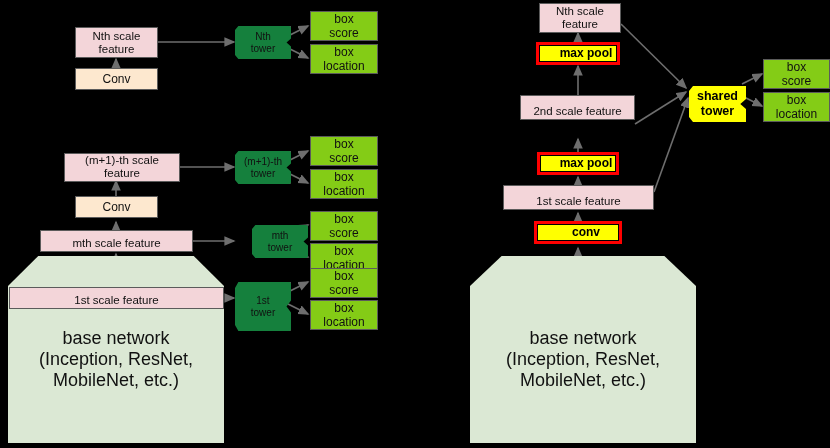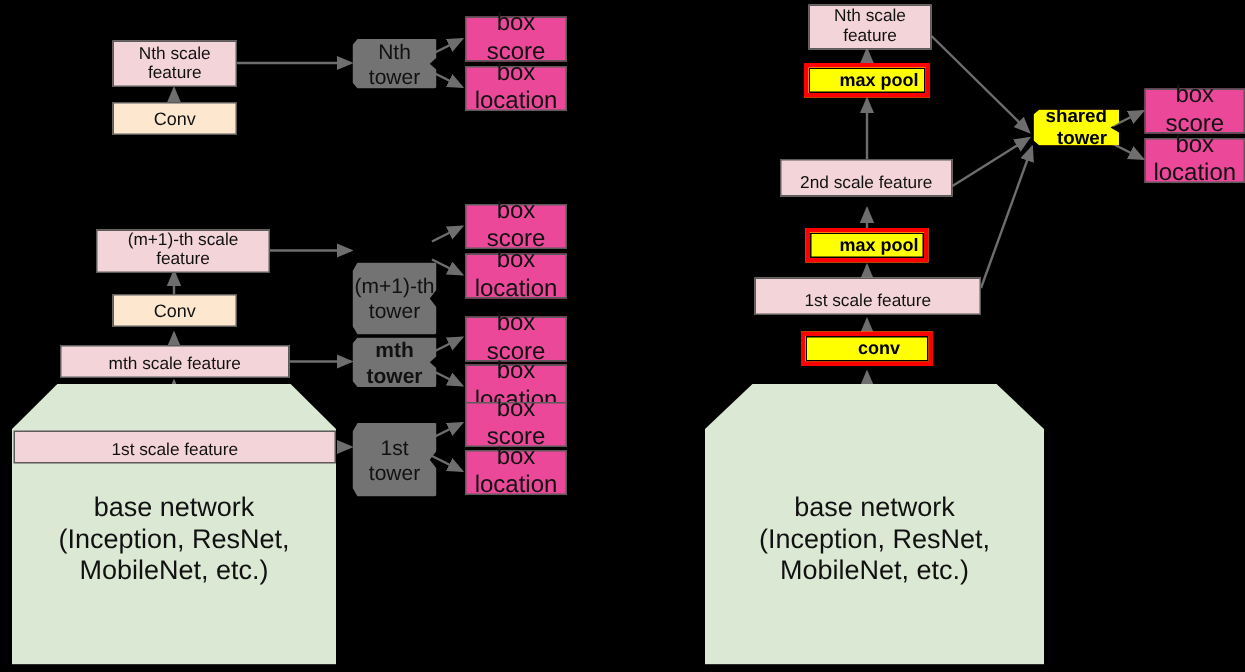--- a/index.html
+++ b/index.html
@@ -24,36 +24,36 @@
   }
   
   .conv{
     background:#fde8cf;
     border:1.4px solid #5b5b5b;
     color:#111;
     font-size:12px;
   }
   
   .tower{
-    background:#737373;
-    color:#111;
-    font-size:14px;
+    background:#15803d;
+    color:#111;
+    font-size:10px;
     border:none;
     filter:drop-shadow(0.8px 0 0 #5b5b5b) drop-shadow(-0.8px 0 0 #5b5b5b)
            drop-shadow(0 0.8px 0 #5b5b5b) drop-shadow(0 -0.8px 0 #5b5b5b);
     -webkit-clip-path:polygon(6% 0,92% 0,100% 0,100% 38%,92% 50%,100% 62%,100% 100%,6% 100%,0 88%,0 12%);
     clip-path:polygon(6% 0,92% 0,100% 0,100% 38%,92% 50%,100% 62%,100% 100%,6% 100%,0 88%,0 12%);
     border-radius:2px;
   }
   
   .outbox{
-    background:#ec4899;
+    background:#84cc16;
     border:1.4px solid #5b5b5b;
     color:#111;
-    font-size:16px;
+    font-size:12px;
   }
   
   .hilite{
     background:#ffff00;
     border:3px solid #ff0000;
     color:#000;
     font-weight:bold;
     font-size:12px;
     box-shadow:0 0 0 1px #000 inset;
     padding-left:16px;
@@ -167,38 +167,38 @@
   </div>
 
   <div class="node feat" style="left:64px;top:153px;width:116px;height:29px;">
     <span class="lbl">(m+1)-th scale
 feature</span>
   </div>
   <div class="node conv" style="left:75px;top:196px;width:83px;height:22px;">
     <span class="lbl">Conv</span>
   </div>
 
-  <div class="node tower" style="left:235px;top:151px;width:56px;height:48px;margin-top:24px;">
+  <div class="node tower" style="left:235px;top:151px;width:56px;height:33px;">
     <span class="lbl">(m+1)-th
 tower</span>
   </div>
   <div class="node outbox" style="left:310px;top:136px;width:68px;height:30px;">
     <span class="lbl">box
 score</span>
   </div>
   <div class="node outbox" style="left:310px;top:169px;width:68px;height:30px;">
     <span class="lbl">box
 location</span>
   </div>
 
   <div class="node feat" style="left:40px;top:230px;width:153px;height:22px;">
     <span class="lbl">mth scale feature</span>
   </div>
 
-  <div class="node tower" style="left:235px;top:225px;width:56px;height:33px;font-weight:bold;">
+  <div class="node tower" style="left:252px;top:225px;width:56px;height:33px;">
     <span class="lbl">mth
 tower</span>
   </div>
   <div class="node outbox" style="left:310px;top:211px;width:68px;height:30px;">
     <span class="lbl">box
 score</span>
   </div>
   <div class="node outbox" style="left:310px;top:243px;width:68px;height:30px;">
     <span class="lbl">box
 location</span>
@@ -236,21 +236,21 @@
 
   <div class="node feat" style="left:539px;top:3px;width:82px;height:30px;">
     <span class="lbl">Nth scale
 feature</span>
   </div>
 
   <div class="node hilite" style="left:536px;top:42px;width:84px;height:23px;">
     <span class="lbl">max pool</span>
   </div>
 
-  <div class="node feat" style="left:520px;top:106px;width:115px;height:25px;">
+  <div class="node feat" style="left:520px;top:95px;width:115px;height:25px;">
     <span class="lbl">2nd scale feature</span>
   </div>
 
   <div class="node hilite" style="left:537px;top:152px;width:82px;height:23px;">
     <span class="lbl">max pool</span>
   </div>
 
   <div class="node feat" style="left:503px;top:185px;width:151px;height:25px;">
     <span class="lbl">1st scale feature</span>
   </div>
@@ -258,21 +258,21 @@
   <div class="node hilite" style="left:534px;top:221px;width:88px;height:23px;">
     <span class="lbl">conv</span>
   </div>
 
   <div class="node basenet chamfer" style="left:470px;top:256px;width:226px;height:187px;align-items:flex-start;padding-top:72px;">
     <span class="lbl">base network
 (Inception, ResNet,
 MobileNet, etc.)</span>
   </div>
 
-  <div class="node hilite-tower" style="left:689px;top:73px;width:57px;height:24px;text-align:right;">
+  <div class="node hilite-tower" style="left:689px;top:86px;width:57px;height:36px;">
     <span class="lbl">shared
 tower</span>
   </div>
 
   <div class="node outbox" style="left:763px;top:59px;width:67px;height:30px;">
     <span class="lbl">box
 score</span>
   </div>
   <div class="node outbox" style="left:763px;top:92px;width:67px;height:30px;">
     <span class="lbl">box

